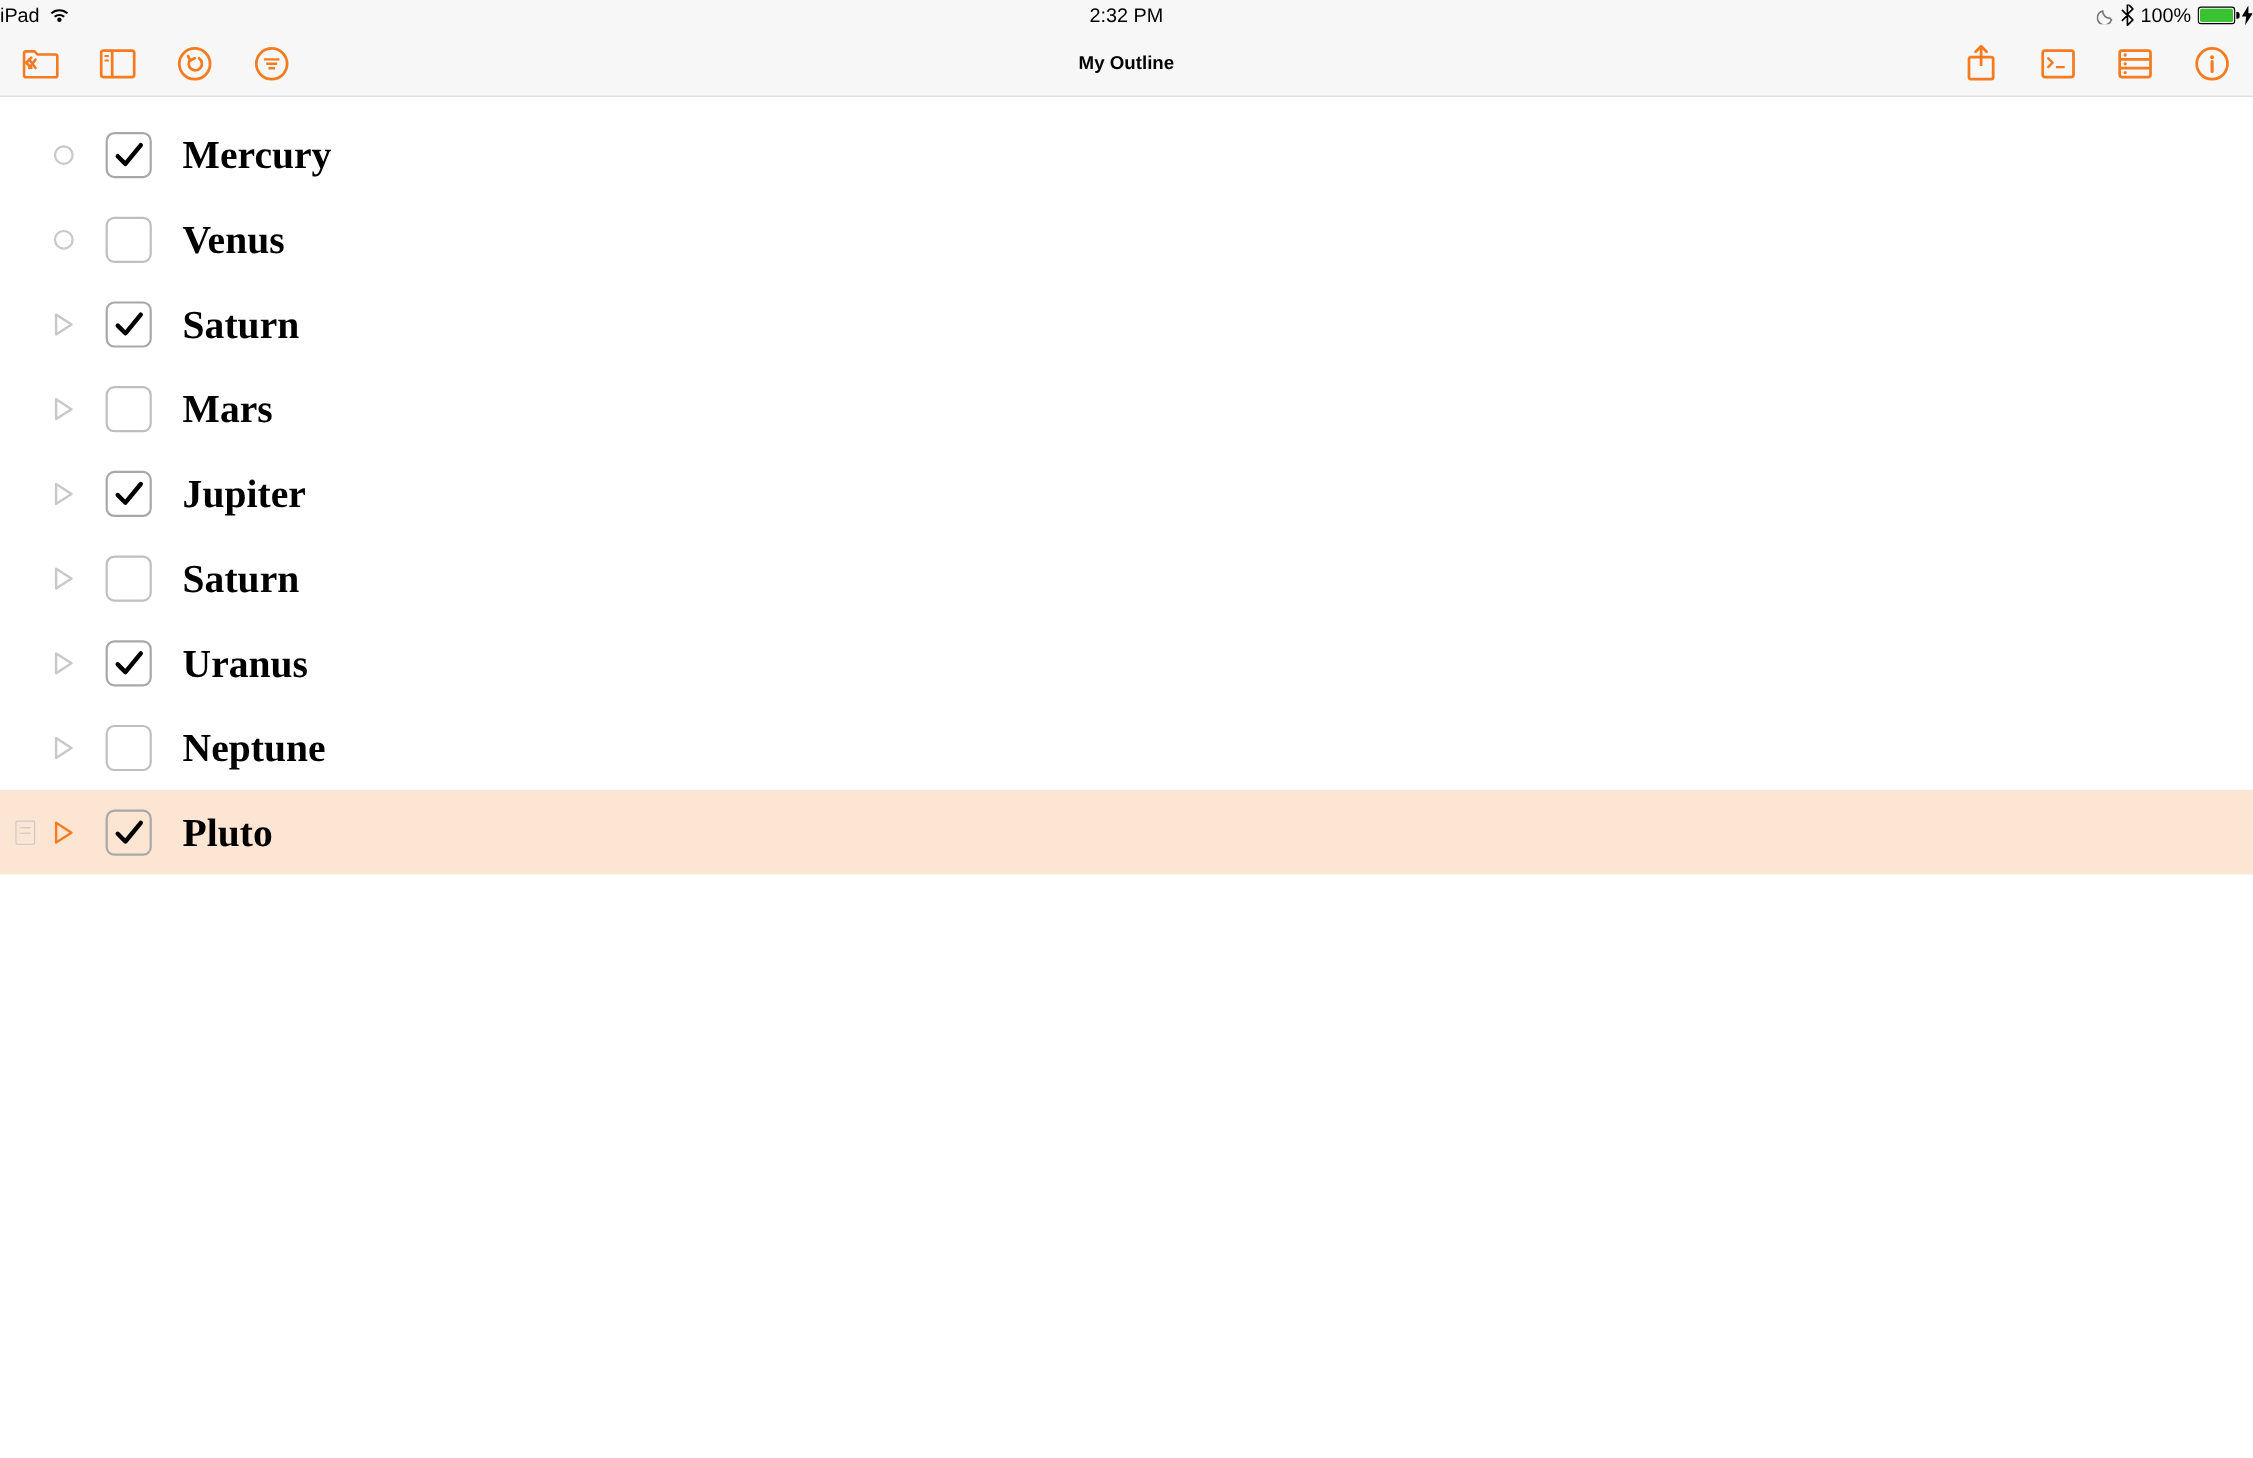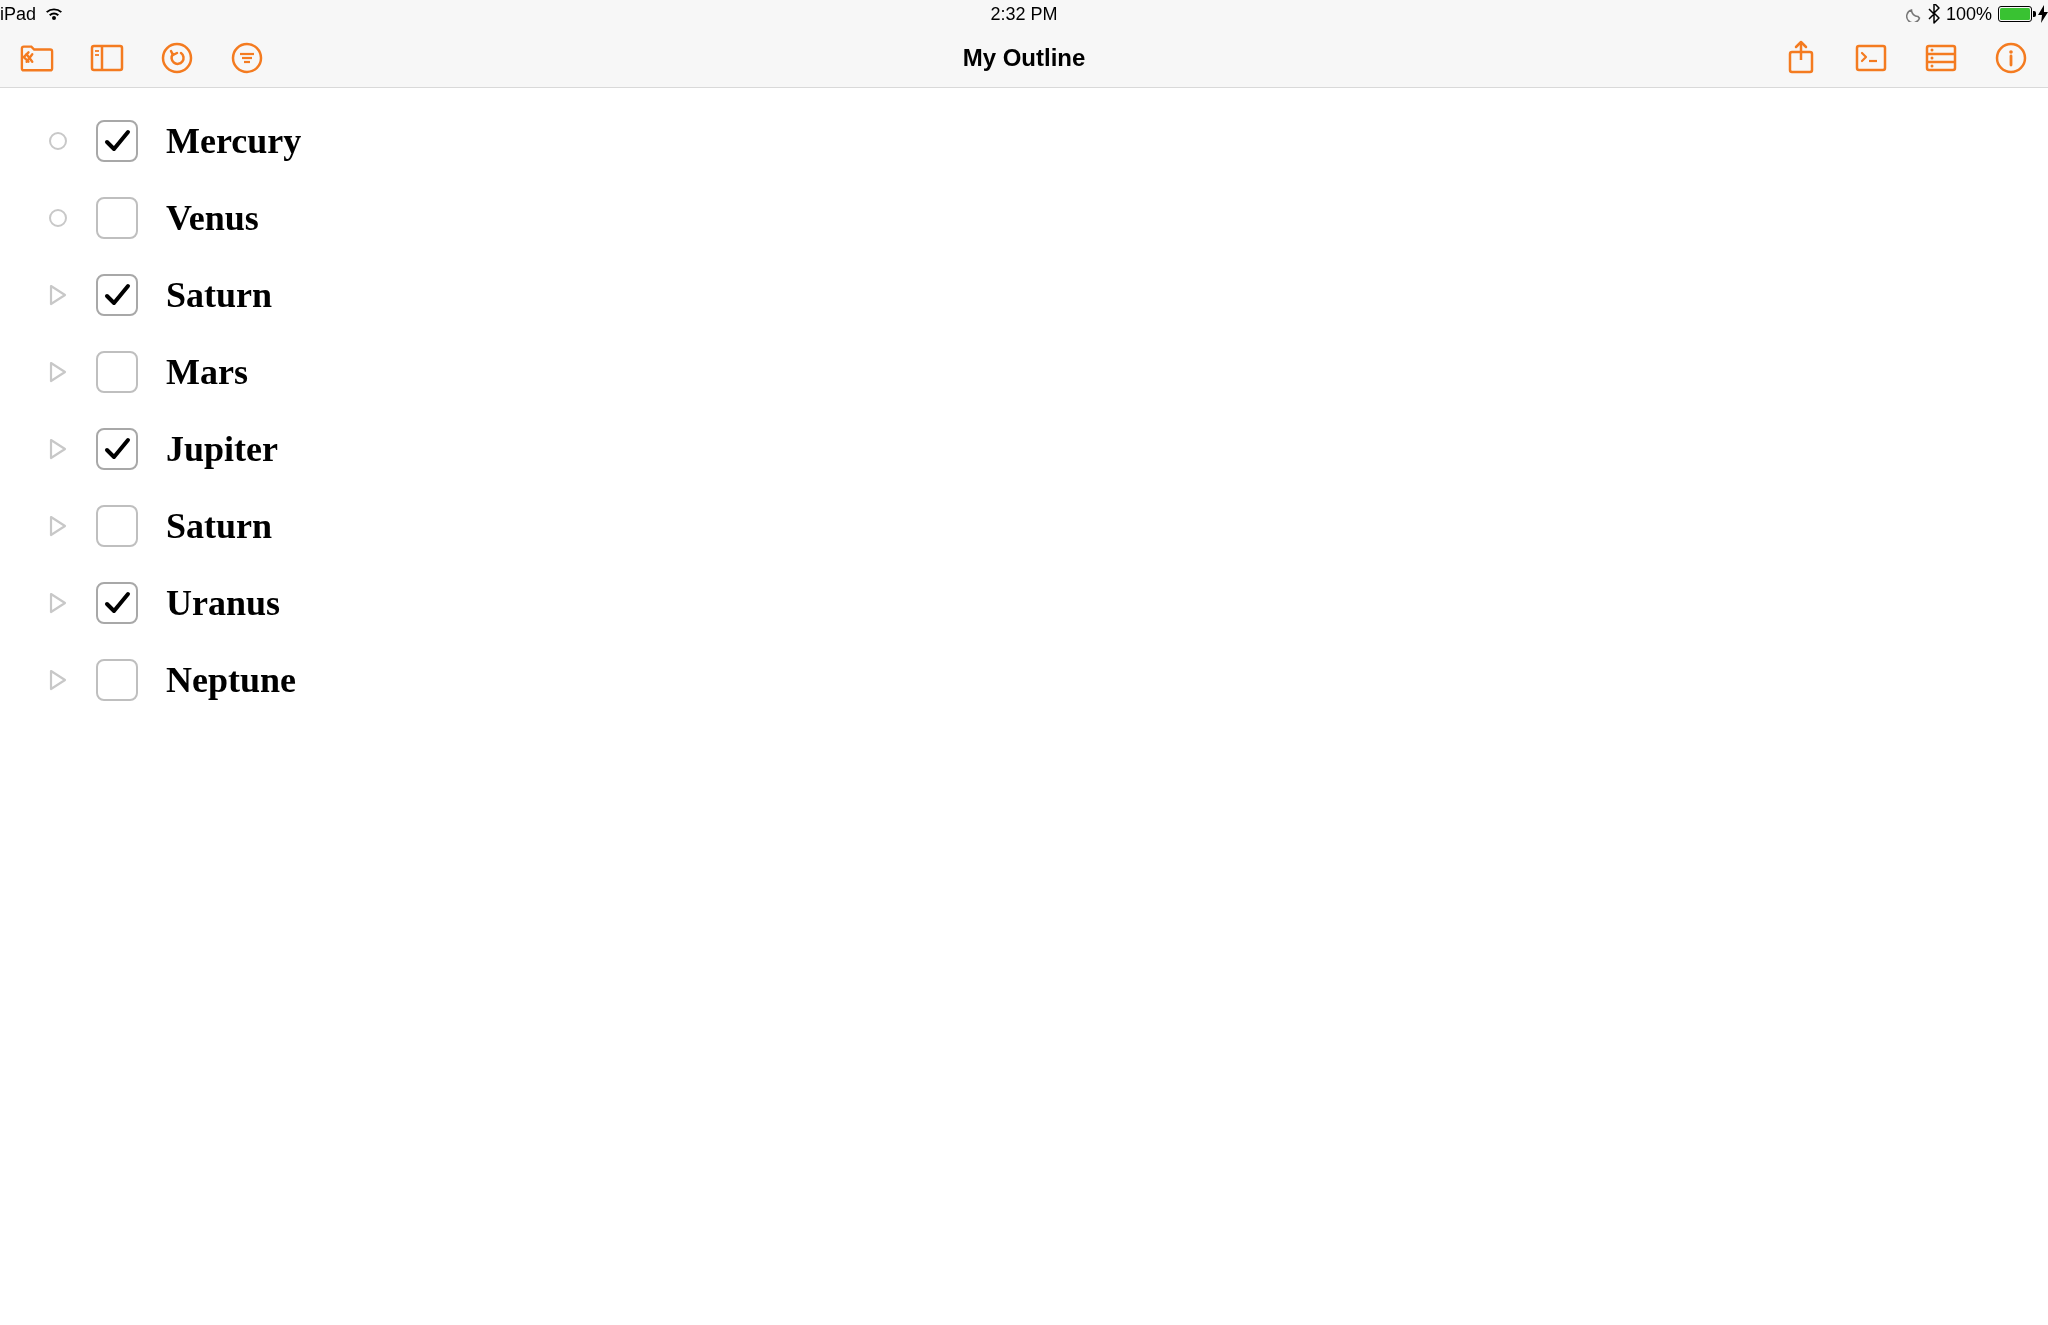--- a/index.html
+++ b/index.html
@@ -41,21 +41,21 @@
       border-bottom: 1px solid #d9d9d9;
       display: flex;
       align-items: center;
       padding: 0 20px;
       position: relative;
     }
     .toolbar-left { display: flex; gap: 36px; align-items: center; }
     .toolbar-right { display: flex; gap: 36px; align-items: center; margin-left: auto; }
     .toolbar-title {
       position: absolute; left: 50%; transform: translateX(-50%);
-      font-size: 24px; font-weight: 600; color: #000;
+      font-size: 17px; font-weight: 600; color: #000;
     }
     .tb-btn { width: 34px; height: 34px; display: flex; align-items: center; justify-content: center; cursor: pointer; }
     .tb-btn svg { display: block; }
 
     .outline { padding-top: 14px; }
     .row {
       height: 77px;
       display: flex;
       align-items: center;
       position: relative;
@@ -304,13 +304,27 @@
         <svg width="20" height="24" viewBox="0 0 20 24">
           <path d="M3 3 L17 12 L3 21 Z" fill="none" stroke="#c8c8c8" stroke-width="2.2" stroke-linejoin="round"></path>
         </svg>
       </div>
     <div class="checkbox-col">
       
     </div>
     <div class="label">Neptune</div>
   </div>
 
+  <div class="row selected">
+    <div class="note-indicator" style="display: block;"></div>
+    <div class="handle-col">
+        <svg width="20" height="24" viewBox="0 0 20 24">
+          <path d="M3 3 L17 12 L3 21 Z" fill="none" stroke="#f47b20" stroke-width="2.2" stroke-linejoin="round"></path>
+        </svg>
+      </div>
+    <div class="checkbox-col checked">
+      <svg class="checkmark" width="30" height="30" viewBox="0 0 30 30">
+          <path d="M5 16l7 7L26 6" fill="none" stroke="#000" stroke-width="4" stroke-linecap="round" stroke-linejoin="round"></path>
+        </svg>
+    </div>
+    <div class="label">Pluto</div>
+  </div>
 </div>
 
 </body></html>

